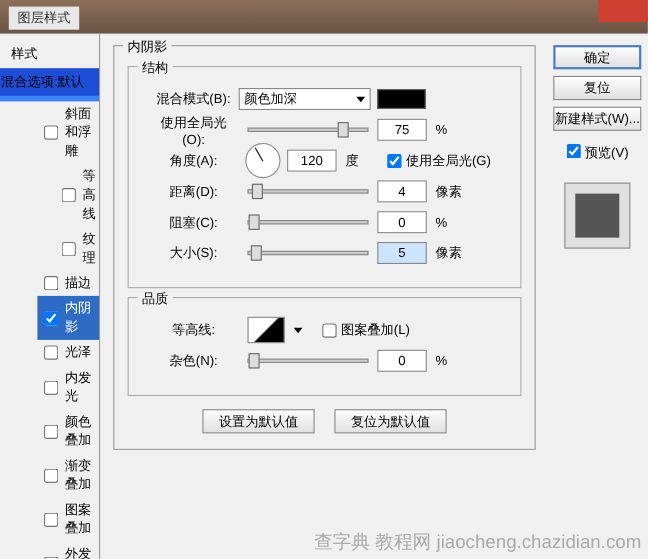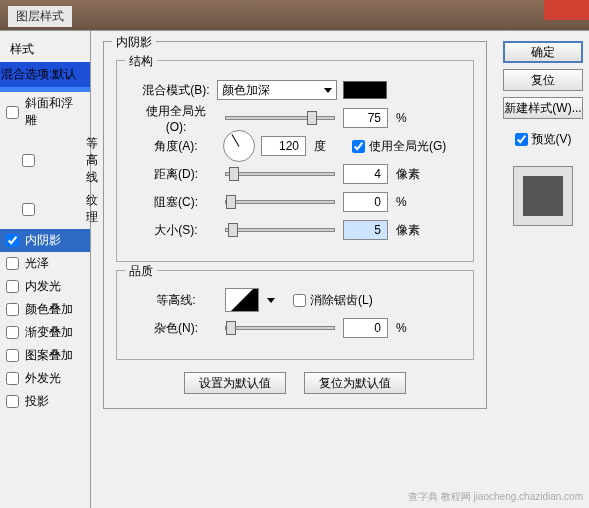--- a/index.html
+++ b/index.html
@@ -4,55 +4,55 @@
 <style>
 * { box-sizing: border-box; font-family: "Microsoft YaHei", SimSun, sans-serif; font-size: 12px; }
 body { margin: 0; background: #f0f0f0; width: 589px; height: 508px; overflow: hidden; position: relative; }
 .titlebar { height: 28px; background: linear-gradient(#8b6f5a, #6b5444); color: #fff; padding: 15px 10px; position: relative; }
 .titlebar-inner { position: absolute; left: 8px; top: 6px; background: #e8e8e8; color: #333; padding: 2px 8px; }
 .close-btn { position: absolute; right: 0; top: 0; width: 45px; height: 20px; background: #d04030; }
 .main { display: flex; height: calc(100% - 28px); background: #f0f0f0; border-top: 1px solid #999; }
 .sidebar { width: 91px; border-right: 1px solid #999; padding: 6px 0; }
 .sidebar-header { padding: 4px 10px; font-weight: normal; }
 .sidebar-sub { padding: 4px 1px; background: #1d4ed8; border-bottom: 5px solid #3b82f6; }
-.style-item { display: flex; align-items: center; padding: 3px 6px; cursor: pointer; }
-.style-item.indent { padding-left: 22px; gap: 45px; }
+.style-item { display: flex; align-items: center; padding: 3px 6px; cursor: pointer; margin-left: 34px; }
+.style-item.indent { padding-left: 22px; }
 .style-item.selected { background: #2d6bc4; color: #fff; }
 .style-item input[type=checkbox] { margin: 0 6px 0 0; width: 13px; height: 13px; }
 .content { flex: 1; padding: 10px 12px; position: relative; }
 .fieldset { border: 1px solid #999; padding: 10px 12px 14px; margin-bottom: 12px; position: relative; }
 .fieldset-title { position: absolute; top: -8px; left: 8px; background: #f0f0f0; padding: 0 4px; }
 .sub-fieldset { border: 1px solid #aaa; padding: 12px 10px 14px; margin-top: 8px; position: relative; }
 .sub-title { position: absolute; top: -8px; left: 8px; background: #f0f0f0; padding: 0 4px; }
 .row { display: flex; align-items: center; margin: 6px 0; height: 22px; }
 .row-label { width: 78px; text-align: center; padding-right: 4px; margin-left: 12px; }
 .select { width: 120px; height: 20px; border: 1px solid #888; background: #fff; padding: 1px 4px; display: flex; align-items: center; justify-content: space-between; }
 .caret { width: 0; height: 0; border-left: 4px solid transparent; border-right: 4px solid transparent; border-top: 5px solid #000; }
 .swatch { width: 44px; height: 18px; background: #000; border: 1px solid #666; margin-left: 6px; }
 .slider { width: 110px; height: 4px; background: #ccc; border: 1px solid #888; margin: 0 8px; position: relative; }
 .slider-thumb { position: absolute; width: 10px; height: 14px; background: #ddd; border: 1px solid #666; top: -6px; }
-.num-input { width: 45px; height: 20px; border: 1px solid #888; background: #fff; padding: 1px 6px; text-align: right; }
+.num-input { width: 45px; height: 20px; border: 1px solid #888; background: #fff; padding: 1px 6px; text-align: center; }
 .num-input.hl { background: #cce4ff; }
 .unit { margin-left: 8px; width: 30px; }
 .angle-dial { width: 32px; height: 32px; border: 1px solid #888; border-radius: 50%; background: #fff; margin: 0 6px; position: relative; }
 .angle-line { position: absolute; left: 50%; top: 50%; width: 14px; height: 1px; background: #000; transform-origin: left center; transform: rotate(-120deg); }
 .cb-inline { display: flex; align-items: center; margin-left: 8px; }
 .cb-inline input { margin: 0 4px 0 0; }
 .contour { width: 34px; height: 24px; border: 1px solid #888; background: linear-gradient(135deg, #fff 0%, #fff 48%, #000 52%, #000 100%); margin: 0 8px; }
 .carets { display: inline-block; }
 .btn { height: 22px; padding: 2px 14px; border: 1px solid #888; background: linear-gradient(#fdfdfd, #e0e0e0); cursor: pointer; }
 .btn-row { display: flex; gap: 18px; justify-content: center; margin-top: 12px; }
 .rightcol { width: 90px; padding: 10px 2px 10px 0; display: flex; flex-direction: column; align-items: center; gap: 6px; }
 .rbtn { width: 80px; height: 22px; border: 1px solid #888; background: linear-gradient(#fdfdfd, #e0e0e0); cursor: pointer; display: flex; align-items: center; justify-content: center; }
 .rbtn.primary { border: 2px solid #4a7dc0; }
-.preview-cb { display: flex; align-items: center; margin-top: 6px; }
+.preview-cb { display: flex; align-items: flex-start; margin-top: 6px; }
 .preview-cb input { margin: 0 4px 0 0; }
 .preview-box { width: 60px; height: 60px; border: 1px solid #888; background: #e0e0e0; margin-top: 12px; display: flex; align-items: center; justify-content: center; }
 .preview-inner { width: 40px; height: 40px; background: #555; }
-.watermark { position: absolute; right: 6px; bottom: 4px; color: #aaa; font-size: 10px; }
+.watermark { position: absolute; right: 6px; bottom: 4px; color: #aaa; font-size: 17px; }
 </style>
 </head>
 <body>
 
 <div class="titlebar">
   <div class="titlebar-inner">图层样式</div>
   <div class="close-btn"></div>
 </div>
 
 <div class="main">
@@ -65,20 +65,24 @@
           <input type="checkbox" style="">
           <span>斜面和浮雕</span>
         </div>
         <div class="style-item indent">
           <input type="checkbox" style="">
           <span>等高线</span>
         </div>
         <div class="style-item indent">
           <input type="checkbox" style="">
           <span>纹理</span>
+        </div>
+        <div class="style-item">
+          <input type="checkbox" style="">
+          <span>描边</span>
         </div>
         <div class="style-item selected">
           <input type="checkbox" checked="" style="">
           <span>内阴影</span>
         </div>
         <div class="style-item">
           <input type="checkbox" style="">
           <span>光泽</span>
         </div>
         <div class="style-item">
@@ -176,21 +180,21 @@
 
       <div class="sub-fieldset">
         <div class="sub-title">品质</div>
 
         <div class="row">
           <div class="row-label">等高线:</div>
           <div class="contour"></div>
           <span class="carets caret"></span>
           <label class="cb-inline" style="margin-left:18px">
             <input type="checkbox" style="">
-            <span>消除锯齿(L)</span>
+            <span>图案叠加(L)</span>
           </label>
         </div>
 
         <div class="row">
           <div class="row-label">杂色(N):</div>
           <div class="slider">
               <div class="slider-thumb" style="left:0"></div>
             </div>
           <input class="num-input" value="0" style="">
           <span class="unit">%</span>

